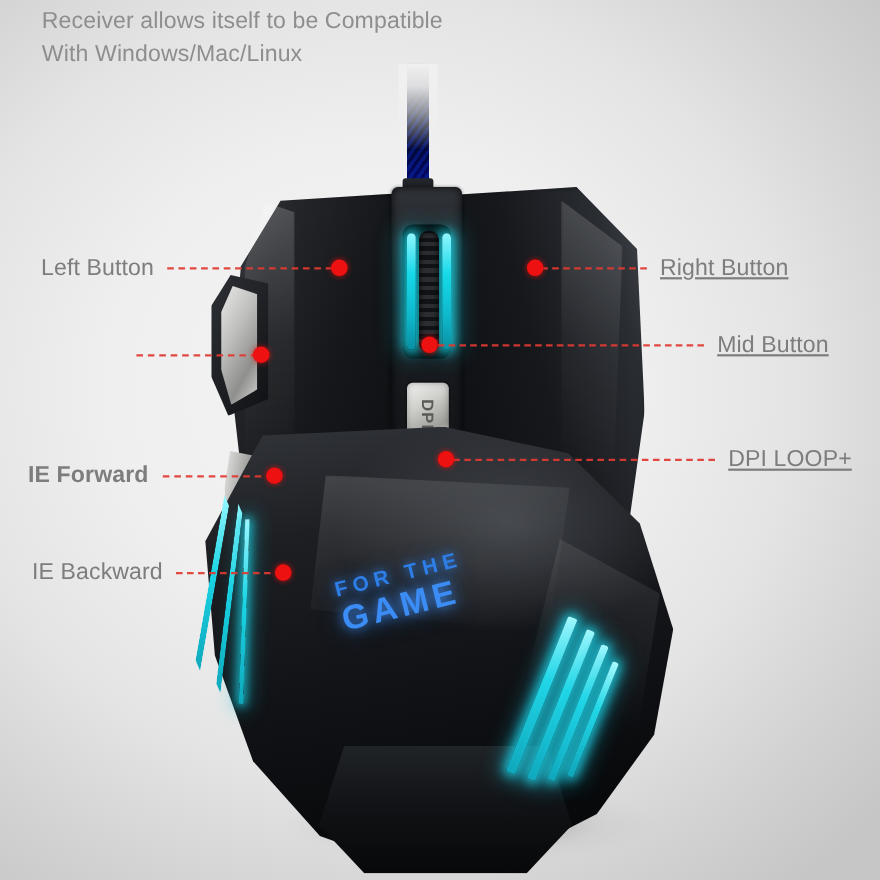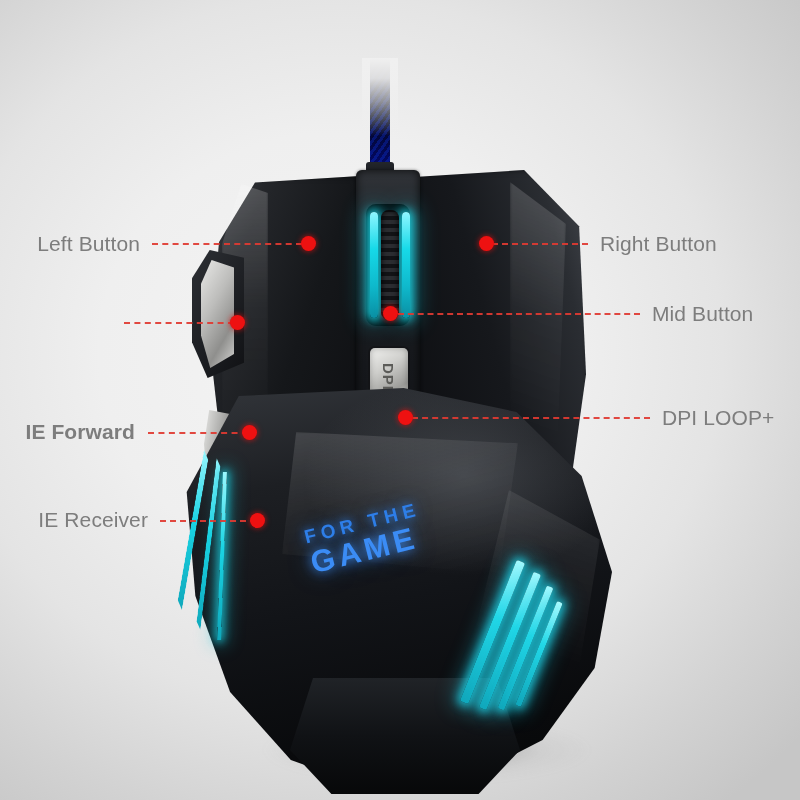--- a/index.html
+++ b/index.html
@@ -20,21 +20,21 @@
   #header {
     position:absolute; left:38px; top:4px; width:470px;
     color:#8e8e8e; font-size:21px; line-height:30px; font-weight:400;
     letter-spacing:.1px; white-space:pre-line;
   }
 
   
   .callout { position:absolute; color:#7d7d7d; font-size:21px; line-height:24px;
              letter-spacing:.1px; white-space:nowrap; }
   .callout.left  { text-align:right; }
-  .callout.right { text-align:left; }
+  .callout.right { text-align:left;text-decoration:underline; }
 
   .leader { position:absolute; height:0; border-top:2px dashed #e03a32; opacity:.92; }
   .dot { position:absolute; width:15px; height:15px; border-radius:50%;
          background:#ee1111;
          box-shadow:0 0 5px 1px rgba(238,17,17,.55), 0 0 1px 0 rgba(0,0,0,.4); }
 
   
   #shadow {
     position:absolute; left:262px; top:718px; width:330px; height:64px;
     background:radial-gradient(ellipse 50% 50% at 50% 50%,
@@ -218,20 +218,22 @@
     left:120px; top:620px; width:230px; height:116px;
     background:linear-gradient(180deg,#202327 0%,#101215 50%,#070809 100%);
     clip-path:polygon(10% 0%, 90% 0%, 100% 62%, 82% 100%, 18% 100%, 0% 62%);
   }
 </style>
 </head>
 <body>
 
 <div id="stage">
 
+  <div id="header">Receiver allows itself to be Compatible
+With Windows/Mac/Linux</div>
 
   <div id="shadow"></div>
 
   <div id="mouse">
 
     <div class="cable-wrap">
       <div class="cable"></div>
       <div class="cable-fade"></div>
     </div>
     <div class="cable-boot"></div>
@@ -281,21 +283,21 @@
   <div class="leader" style="left:152px; top:243px; width:150px;"></div>
   <div class="dot" style="left:301px; top:236px;"></div>
 
   <div class="leader" style="left:124px; top:322px; width:110px;"></div>
   <div class="dot" style="left:230px; top:315px;"></div>
 
   <div class="callout left" style="left:0px; top:420px; width:135px;font-weight:bold;">IE Forward</div>
   <div class="leader" style="left:148px; top:432px; width:100px;"></div>
   <div class="dot" style="left:242px; top:425px;"></div>
 
-  <div class="callout left" style="left:0px; top:508px; width:148px;">IE Receiver</div>
+  <div class="callout left" style="left:0px; top:508px; width:148px;">IE Backward</div>
   <div class="leader" style="left:160px; top:520px; width:96px;"></div>
   <div class="dot" style="left:250px; top:513px;"></div>
 
   <div class="callout right" style="left:600px; top:232px; width:190px;">Right Button</div>
   <div class="leader" style="left:492px; top:243px; width:96px;"></div>
   <div class="dot" style="left:479px; top:236px;"></div>
 
   <div class="callout right" style="left:652px; top:302px; width:170px;">Mid Button</div>
   <div class="leader" style="left:398px; top:313px; width:242px;"></div>
   <div class="dot" style="left:383px; top:306px;"></div>

